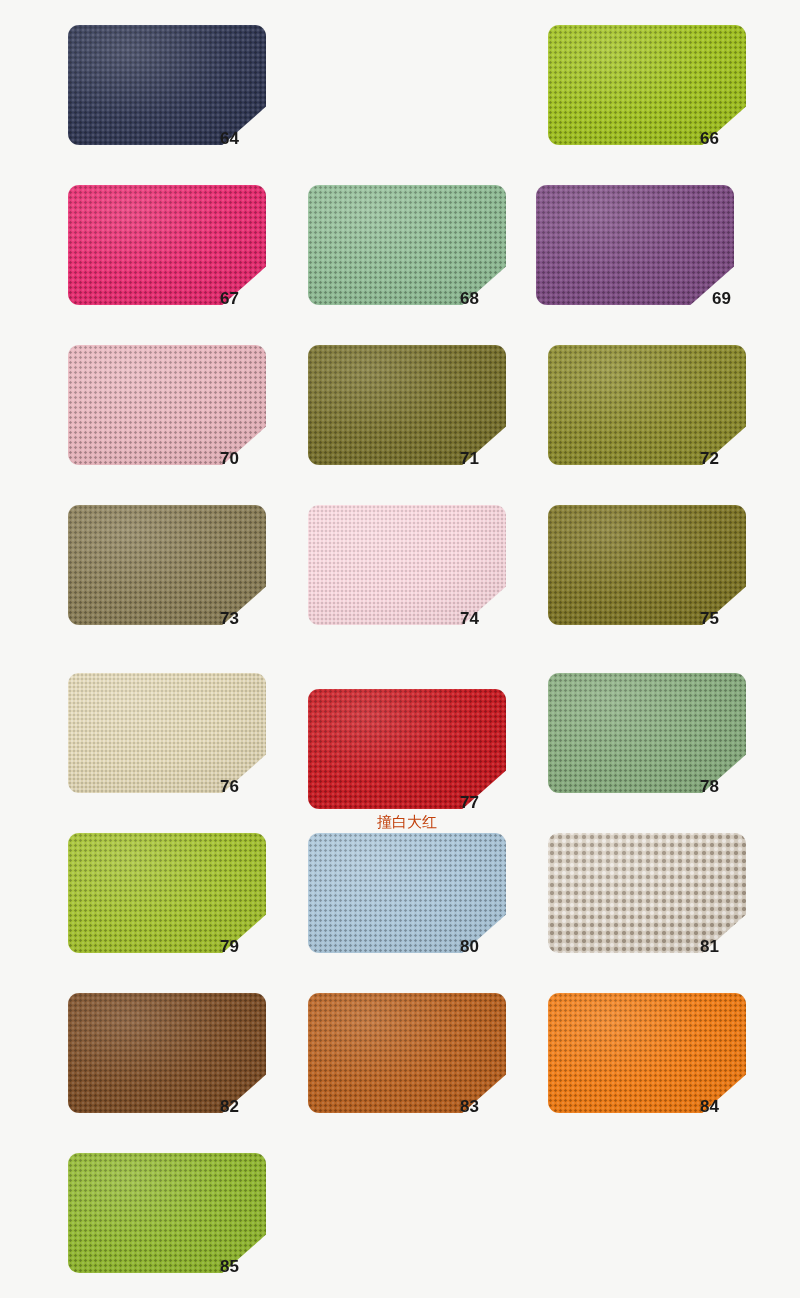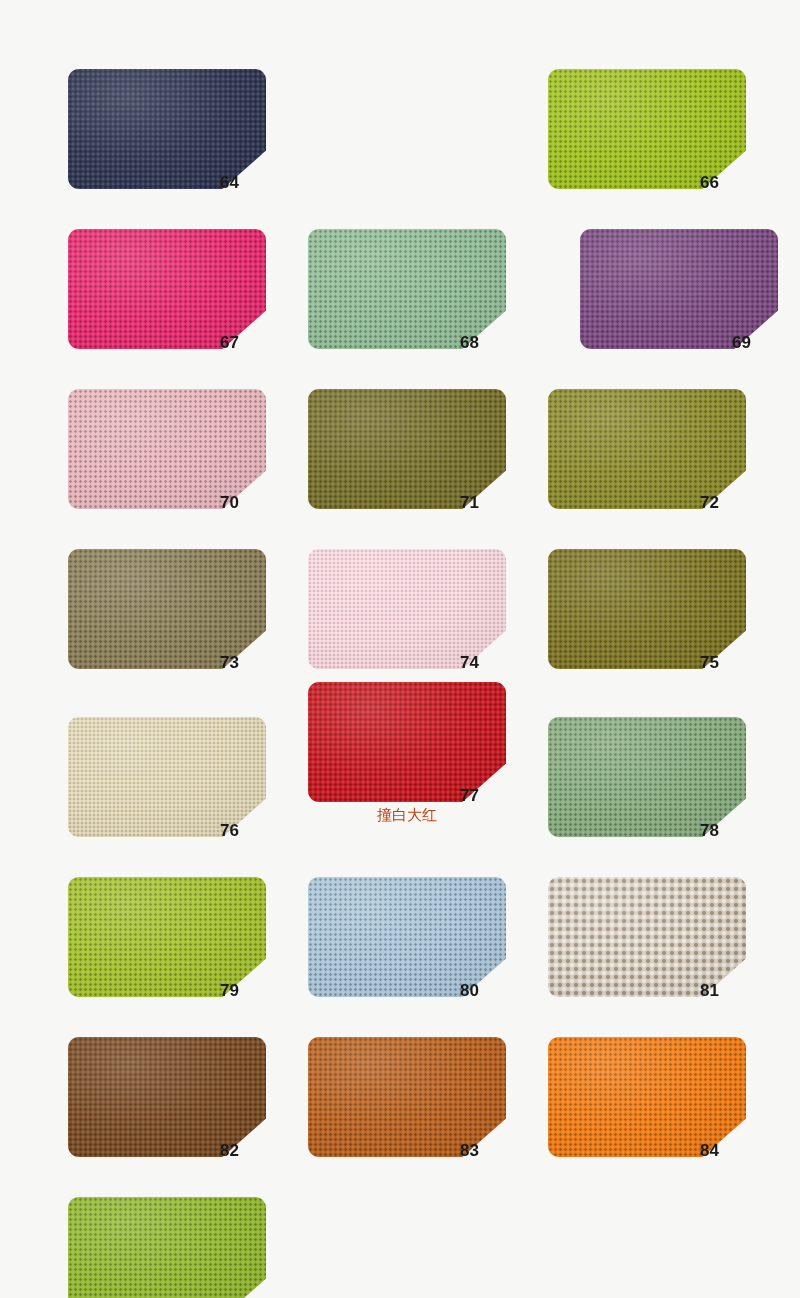--- a/index.html
+++ b/index.html
@@ -21,21 +21,20 @@
     left: 0;
     top: 0;
     width: 800px;
     height: 1298px;
   }
 
   .swatch-cell {
     position: absolute;
     width: 172px;
     height: 120px;
-    margin-top: 44px;
   }
 
   
   .chip {
     position: absolute;
     left: 0;
     top: 0;
     width: 198px;
     height: 120px;
     border-radius: 11px;
@@ -146,21 +145,21 @@
     <div class="swatch-cell" style="left: 68px; top: 185px;">
       <div class="chip weave-fine" style="background-color: rgb(232, 40, 110);"></div>
       <div class="chip-shade"></div>
       <div class="chip-number">67</div>
     </div>
     <div class="swatch-cell" style="left: 308px; top: 185px;">
       <div class="chip weave-fine" style="background-color: rgb(143, 188, 148);"></div>
       <div class="chip-shade"></div>
       <div class="chip-number">68</div>
     </div>
-    <div class="swatch-cell" style="left: 580px; top: 185px;">
+    <div class="swatch-cell" style="left: 536px; top: 185px; padding-left: 24px;">
       <div class="chip weave-fine" style="background-color: rgb(124, 74, 130);"></div>
       <div class="chip-shade"></div>
       <div class="chip-number">69</div>
     </div>
     <div class="swatch-cell" style="left: 68px; top: 345px;">
       <div class="chip weave-fine" style="background-color: rgb(232, 180, 188);"></div>
       <div class="chip-shade"></div>
       <div class="chip-number">70</div>
     </div>
     <div class="swatch-cell" style="left: 308px; top: 345px;">
@@ -186,21 +185,21 @@
     <div class="swatch-cell" style="left: 548px; top: 505px;">
       <div class="chip weave-fine" style="background-color: rgb(125, 116, 35);"></div>
       <div class="chip-shade"></div>
       <div class="chip-number">75</div>
     </div>
     <div class="swatch-cell" style="left: 68px; top: 673px;">
       <div class="chip weave-soft" style="background-color: rgb(222, 211, 176);"></div>
       <div class="chip-shade"></div>
       <div class="chip-number">76</div>
     </div>
-    <div class="swatch-cell" style="left: 308px; top: 638px; text-decoration: underline;">
+    <div class="swatch-cell" style="left: 308px; top: 689px; text-decoration: underline;">
       <div class="chip weave-fine" style="background-color: rgb(200, 22, 29);"></div>
       <div class="chip-shade"></div>
       <div class="chip-number">77</div>
       <div class="chip-name">撞白大红</div>
     </div>
     <div class="swatch-cell" style="left: 548px; top: 673px;">
       <div class="chip weave-fine" style="background-color: rgb(134, 171, 124);"></div>
       <div class="chip-shade"></div>
       <div class="chip-number">78</div>
     </div>

